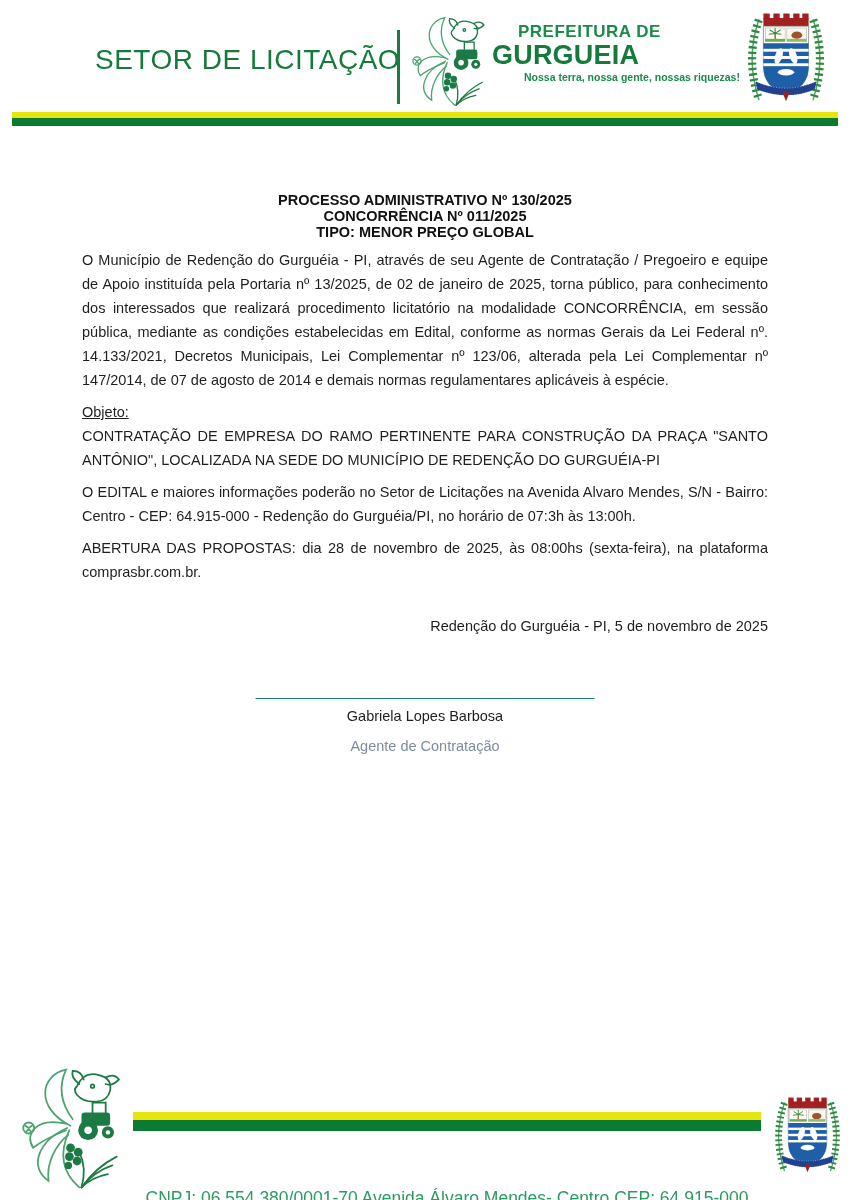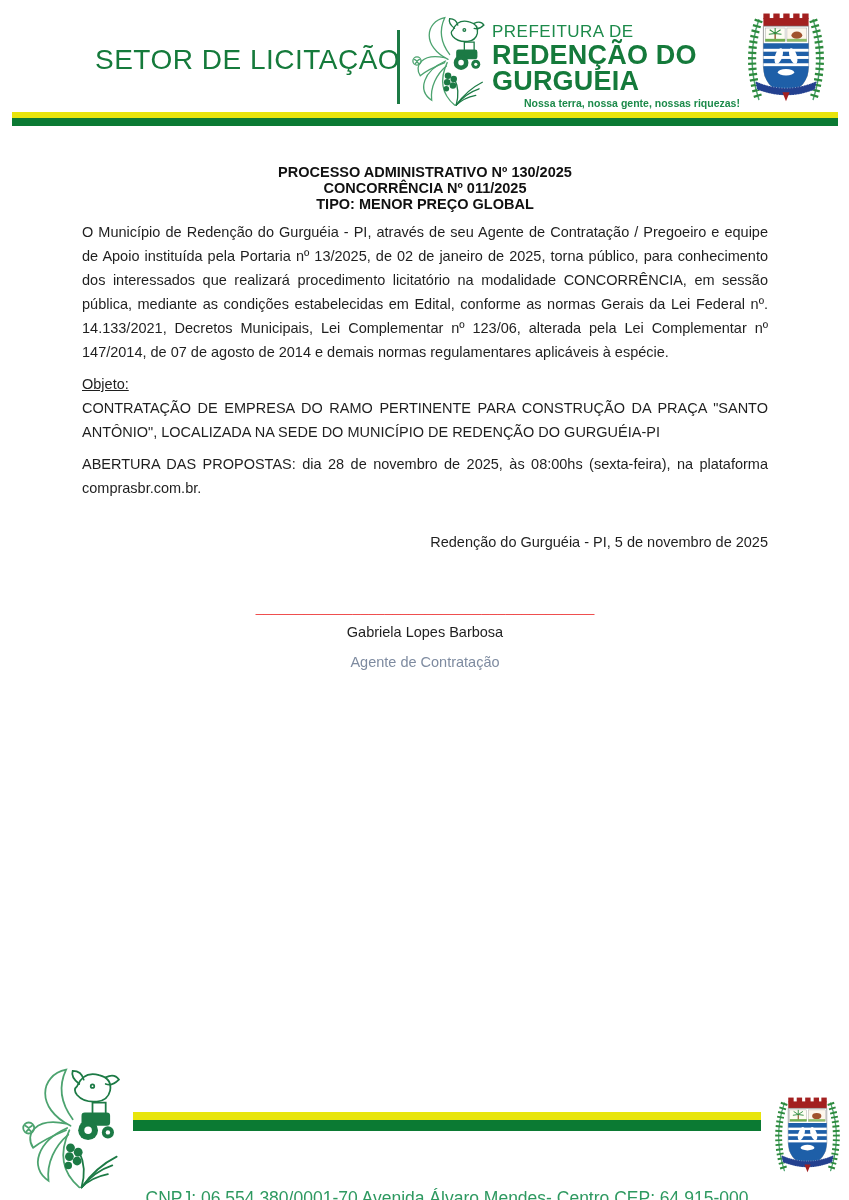--- a/index.html
+++ b/index.html
@@ -18,42 +18,42 @@
     position: absolute; left: 95px; top: 44px;
     font-size: 28px; font-weight: normal; color: #157a3b;
     letter-spacing: 0.5px; white-space: nowrap;
   }
   .hdr-divider {
     position: absolute; left: 397px; top: 30px;
     width: 3px; height: 74px; background: #1c7a45;
   }
   .hdr-logo-art { position: absolute; left: 404px; top: 12px; width: 88px; height: 98px; }
   .hdr-logo-text { position: absolute; left: 492px; top: 22px; width: 240px; }
-  .hdr-logo-line1 { font-size: 17px; font-weight: 400; color: #1c8a4a; letter-spacing: 0.5px; }
+  .hdr-logo-line1 { font-size: 17px; font-weight: 700; color: #1c8a4a; letter-spacing: 0.5px; margin-left: 26px; }
   .hdr-logo-line2, .hdr-logo-line3 {
     font-size: 27px; font-weight: 800; color: #157a3b;
     line-height: 26px; letter-spacing: 0.2px; white-space: nowrap;
   }
   .hdr-logo-tagline { font-size: 10.5px; font-weight: bold; color: #1c8a4a; margin-top: 3px; white-space: nowrap; padding-left: 32px; }
   .hdr-coat { position: absolute; left: 737px; top: 9px; width: 98px; height: 104px; }
   .bar-top { position: absolute; left: 12px; right: 11px; top: 112px; }
   .bar-yellow { height: 6px; background: #e8e50c; }
   .bar-green { height: 8px; background: #0b7a33; }
 
   
   .doc {
-    position: absolute; left: 82px; top: 164px; width: 686px;
+    position: absolute; left: 82px; top: 192px; width: 686px;
     color: #1f1f1f; font-size: 14.5px;
   }
   .title-block { text-align: center; font-weight: bold; font-size: 14.5px; line-height: 16px; color: #111; }
   .para { text-align: justify; line-height: 24px; margin-top: 8px; }
   .objeto-label { line-height: 24px; text-decoration: underline; }
   .date-line { text-align: right; margin-top: 30px; line-height: 24px; }
   .sig-block { text-align: center; margin-top: 42px; line-height: 23px; }
-  .sig-rule { letter-spacing: 0px; color: #ef4444; margin-top: 32px; }
+  .sig-rule { letter-spacing: 0px; color: #0f766e; margin-top: 32px; }
   .sig-name { margin-top: 2px; color: #1f1f1f; }
   .sig-role { margin-top: 7px; color: #7e8ba0; }
 
   
   .ftr-logo { position: absolute; left: 13px; top: 1062px; width: 115px; height: 132px; }
   .bar-bottom { position: absolute; left: 133px; top: 1112px; width: 628px; }
   .bar-bottom .bar-yellow { height: 8px; }
   .bar-bottom .bar-green { height: 11px; }
   .ftr-text {
     position: absolute; left: 133px; top: 1136px; width: 628px;
@@ -100,21 +100,20 @@
     <g class="ln2">
       <path d="M60,114 C70,100 80,92 92,86"></path>
       <path d="M60,114 C68,104 76,98 88,94"></path>
       <path d="M60,114 C66,108 74,104 84,102"></path>
       <path d="M60,114 C64,100 62,90 58,82"></path>
     </g>
   </svg>
 
   <div class="hdr-logo-text">
     <div class="hdr-logo-line1">PREFEITURA DE</div>
-    <div class="hdr-logo-line2">REDENÇÃO DO</div>
     <div class="hdr-logo-line3">GURGUEIA</div>
     <div class="hdr-logo-tagline">Nossa terra, nossa gente, nossas riquezas!</div>
   </div>
 
   <svg class="hdr-coat" viewBox="0 0 100 115" aria-hidden="true">
     <path class="ln" d="M20,12 Q5,55 20,100" stroke-width="3"></path>
     <path d="M20,12 Q5,55 20,100" fill="none" stroke="#2e8b3e" stroke-width="9" stroke-dasharray="2.5,3.5"></path>
     <path class="ln" d="M80,12 Q95,55 80,100" stroke-width="3"></path>
     <path d="M80,12 Q95,55 80,100" fill="none" stroke="#2e8b3e" stroke-width="9" stroke-dasharray="2.5,3.5"></path>
     <g fill="#a32020">
@@ -157,20 +156,21 @@
       <div>TIPO: MENOR PREÇO GLOBAL</div>
     </div>
 
     <p class="para">O Município de Redenção do Gurguéia - PI, através de seu Agente de Contratação / Pregoeiro e equipe de Apoio instituída pela Portaria nº 13/2025, de 02 de janeiro de 2025, torna público, para conhecimento dos interessados que realizará procedimento licitatório na modalidade CONCORRÊNCIA, em sessão pública, mediante as condições estabelecidas em Edital, conforme as normas Gerais da Lei Federal nº. 14.133/2021, Decretos Municipais, Lei Complementar nº 123/06, alterada pela Lei Complementar nº 147/2014, de 07 de agosto de 2014 e demais normas regulamentares aplicáveis à espécie.</p>
 
     <div class="para">
       <div class="objeto-label">Objeto:</div>
       <div style="text-align: justify;">CONTRATAÇÃO DE EMPRESA DO RAMO PERTINENTE PARA CONSTRUÇÃO DA PRAÇA "SANTO ANTÔNIO", LOCALIZADA NA SEDE DO MUNICÍPIO DE REDENÇÃO DO GURGUÉIA-PI</div>
     </div>
 
+    <p class="para">O EDITAL e maiores informações poderão no Setor de Licitações na Avenida Alvaro Mendes, S/N - Bairro: Centro - CEP: 64.915-000 - Redenção do Gurguéia/PI, no horário de 07:3h às 13:00h.</p>
 
     <p class="para">ABERTURA DAS PROPOSTAS: dia 28 de novembro de 2025, às 08:00hs (sexta-feira), na plataforma comprasbr.com.br.</p>
 
     <div class="date-line">Redenção do Gurguéia - PI, 5 de novembro de 2025</div>
 
     <div class="sig-block">
       <div class="sig-rule">__________________________________________</div>
       <div class="sig-name">Gabriela Lopes Barbosa</div>
       <div class="sig-role">Agente de Contratação</div>
     </div>

